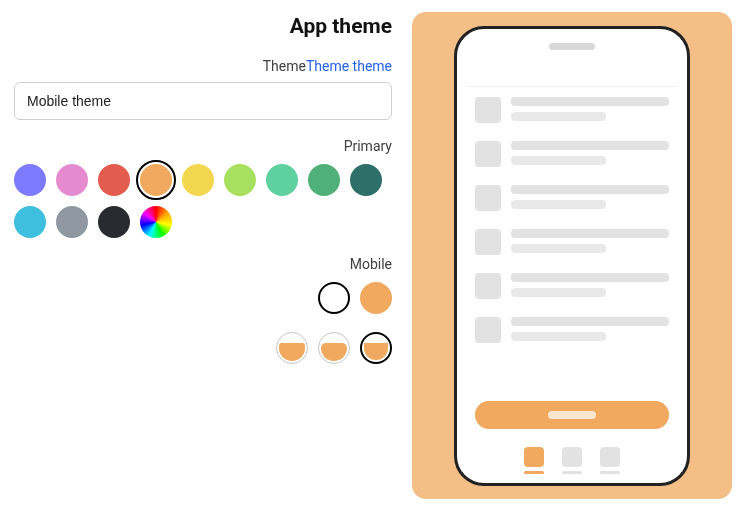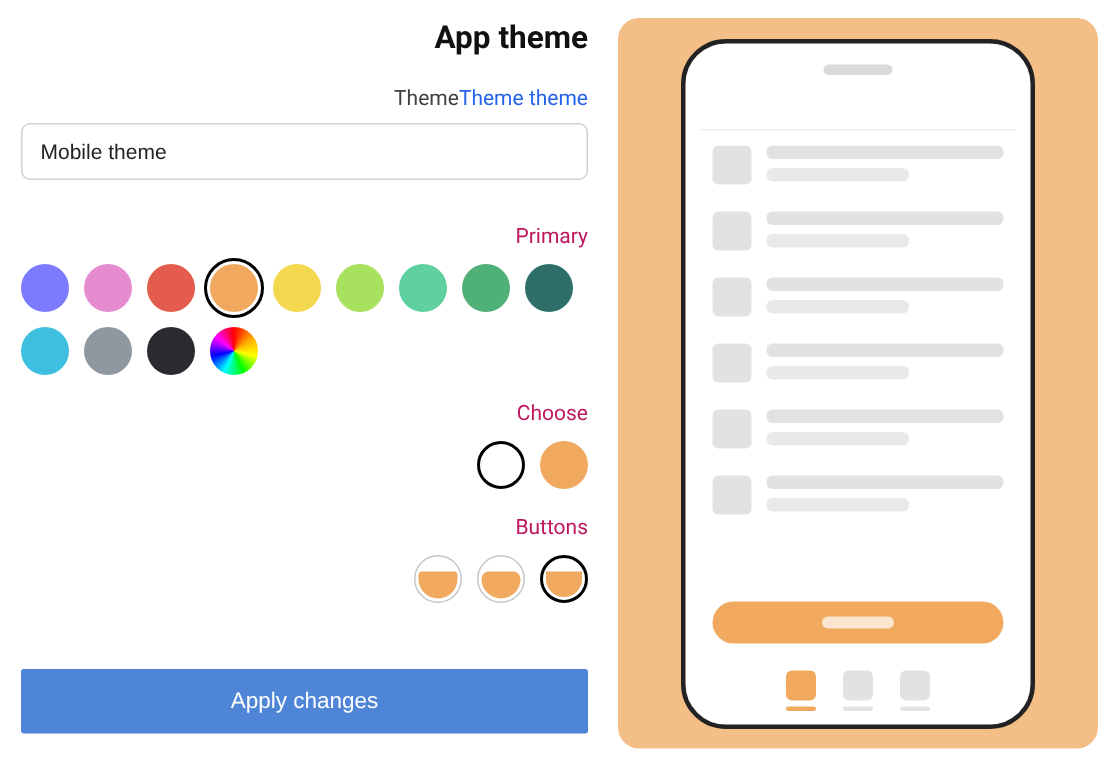--- a/index.html
+++ b/index.html
@@ -40,25 +40,25 @@
     text-decoration: none;
   }
   .theme-input {
     width: 100%;
     padding: 10px 12px;
     font-size: 14px;
     border: 1px solid #d0d0d0;
     border-radius: 6px;
     background: #fff;
     color: #222;
-    margin-bottom: 30px;
+    margin-bottom: 18px;
   }
   .section-label {
     font-size: 14px;
-    color: #be185d;
+    color: #404040;
     margin-bottom: 10px;
   }
   .swatch-row {
     display: flex;
     flex-wrap: wrap;
     gap: 10px;
     margin-bottom: 18px;
   }
   .swatch {
     width: 32px;
@@ -273,40 +273,38 @@
       <div class="swatch" style="background: rgb(168, 224, 96);"></div>
       <div class="swatch" style="background: rgb(95, 208, 160);"></div>
       <div class="swatch" style="background: rgb(79, 176, 120);"></div>
       <div class="swatch" style="background: rgb(47, 111, 106);"></div>
       <div class="swatch" style="background: rgb(63, 191, 224);"></div>
       <div class="swatch" style="background: rgb(143, 151, 160);"></div>
       <div class="swatch" style="background: rgb(42, 43, 48);"></div>
       <div class="swatch rainbow"></div>
     </div>
 
-  <div class="section-label">Choose</div>
+  <div class="section-label">Mobile</div>
   <div class="swatch-row" id="header-swatches">
       <div class="swatch-header header-white"></div>
       <div class="swatch-header header-orange" style="background: rgb(240, 169, 95);"></div>
     </div>
 
-  <div class="section-label">Buttons</div>
   <div class="swatch-row" id="button-swatches">
       <div class="btn-swatch btn-swatch-border" style="--accent: #f0a95f;">
         <div class="inner r1"></div>
       </div>
       <div class="btn-swatch btn-swatch-border" style="--accent: #f0a95f;">
         <div class="inner r2"></div>
       </div>
       <div class="btn-swatch selected" style="--accent: #f0a95f;">
         <div class="inner r3"></div>
       </div>
     </div>
 
-  <button class="apply-btn">Apply changes</button>
 </div>
 
 <div class="right-panel">
   <div class="preview-frame" id="preview-frame" style="--accent-bg: #f4be87;">
     <div class="phone">
       <div class="phone-top">
         <div class="speaker"></div>
       </div>
       <div class="phone-header"></div>
       <div class="phone-content" id="phone-content">

